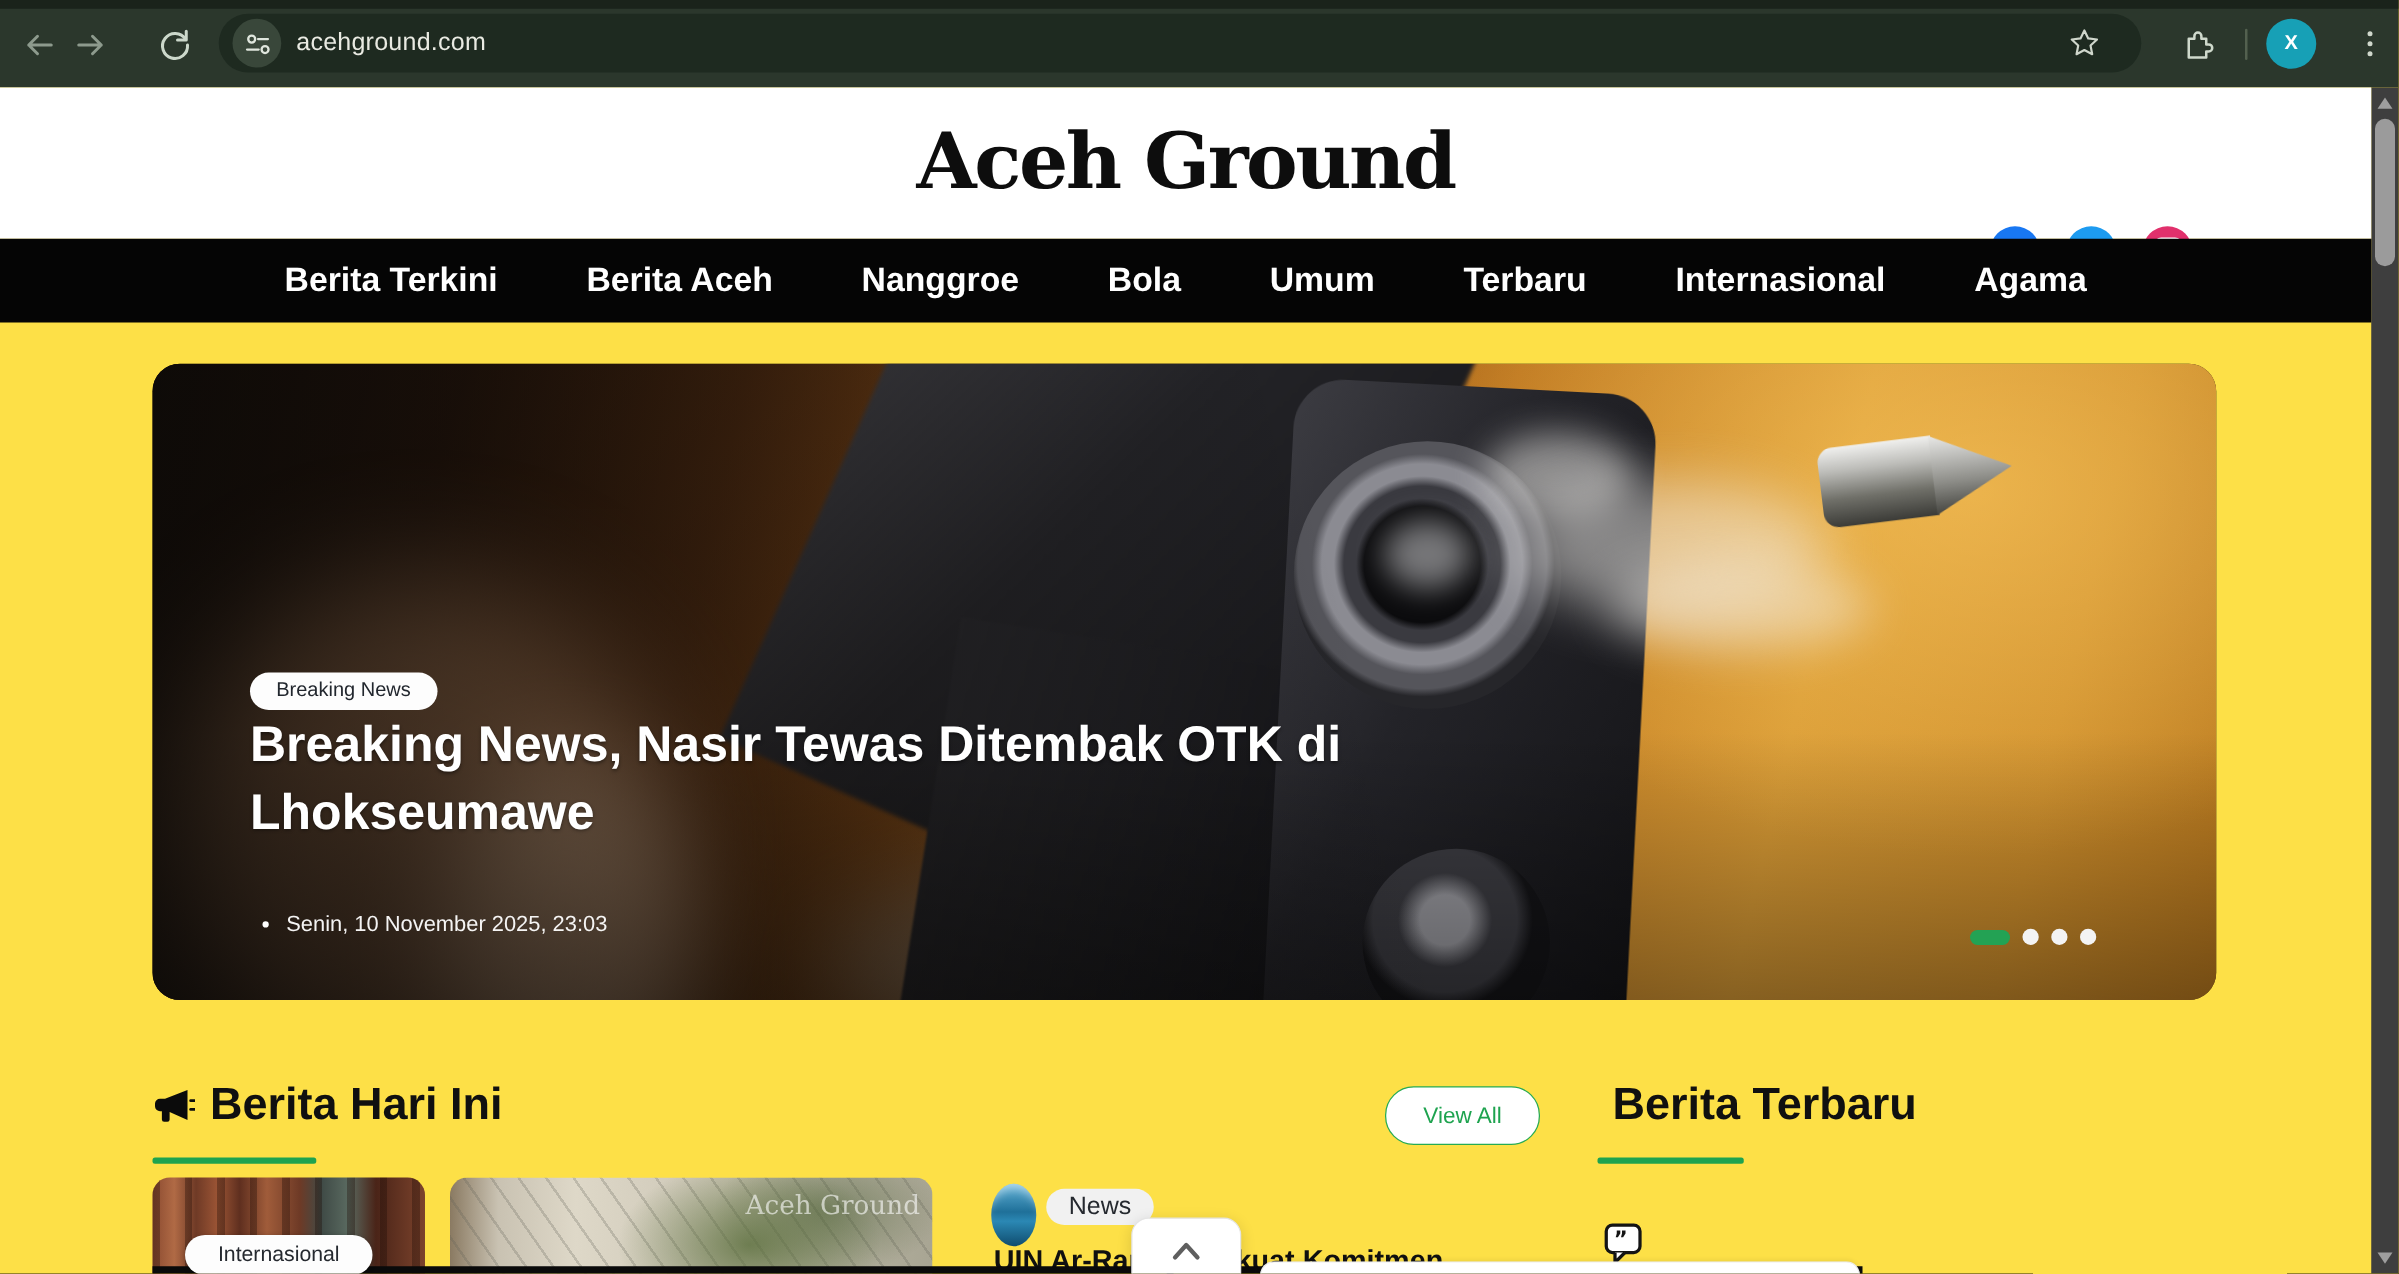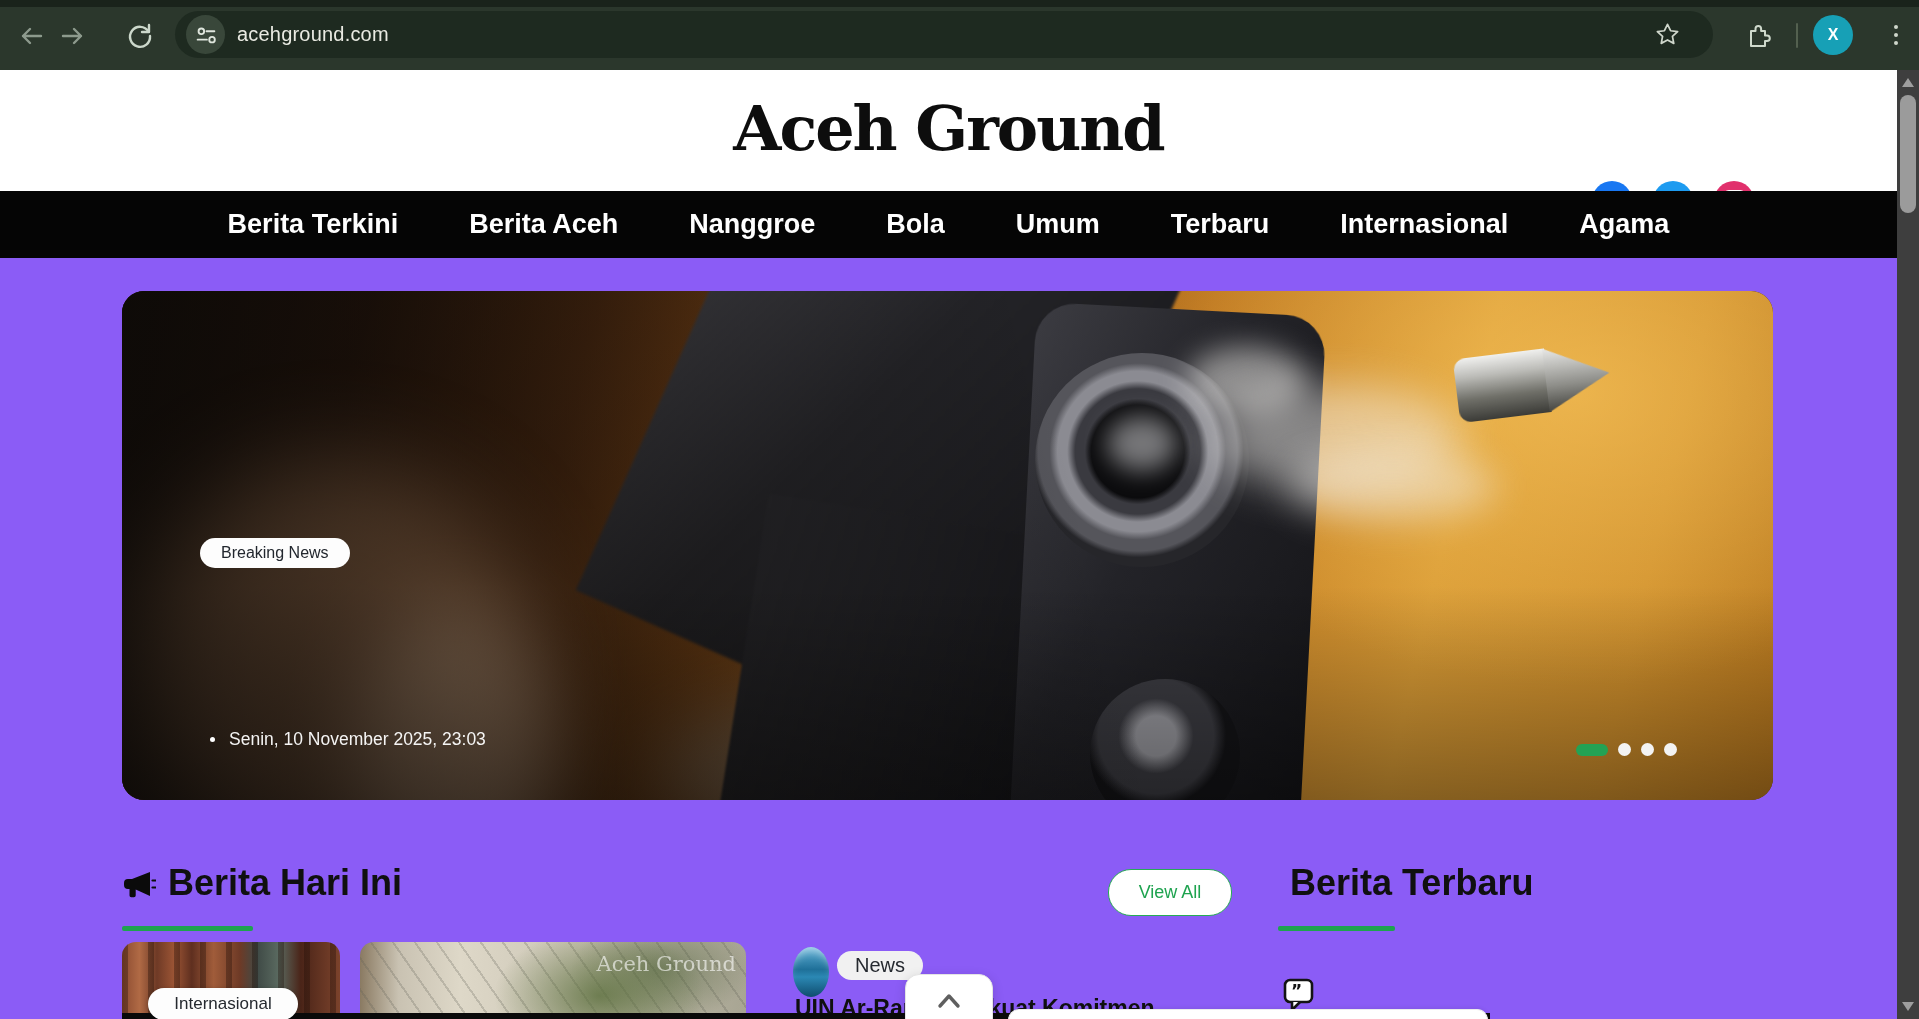--- a/index.html
+++ b/index.html
@@ -1,16 +1,16 @@
 <!DOCTYPE html>
 <html><head>
 <meta charset="utf-8">
 <style>
   html,body{margin:0;padding:0;background:#000;}
-  #screen{position:relative;width:1919px;height:1019px;overflow:hidden;background:#8b5cf6;font-family:"Liberation Sans",sans-serif;}
+  #screen{position:relative;width:1919px;height:1019px;overflow:hidden;background:#fde047;font-family:"Liberation Sans",sans-serif;}
 
   
   .chrome{position:absolute;left:0;top:0;width:1919px;height:70px;background:#2b372c;}
   .chrome-topstrip{position:absolute;left:0;top:0;width:100%;height:7px;background:#1a231b;}
   .nav-ic{position:absolute;top:22px;width:28px;height:28px;}
   .nav-ic svg{display:block;}
   .ic-back{left:16px;}
   .ic-fwd{left:60px;}
   .ic-reload{left:126px;}
   .url-pill{position:absolute;left:175px;top:11px;width:1538px;height:47px;border-radius:24px;background:#1e2a20;}
@@ -224,20 +224,21 @@
       <div class="smoke smoke3"></div>
       <div class="smoke smoke1"></div>
       <div class="smoke smoke2"></div>
       <div class="bullet">
         <div class="bullet-body"></div>
         <div class="bullet-nose"></div>
       </div>
       <div class="hero-shade"></div>
     </div>
     <div class="hero-badge">Breaking News</div>
+    <div class="hero-title">Breaking News, Nasir Tewas Ditembak OTK di Lhokseumawe</div>
     <div class="hero-date">
       <div class="dot"></div>
       <span>Senin, 10 November 2025, 23:03</span>
     </div>
     <div class="hero-dots">
       <div class="cdot active"></div>
       <div class="cdot"></div>
       <div class="cdot"></div>
       <div class="cdot"></div>
     </div>

